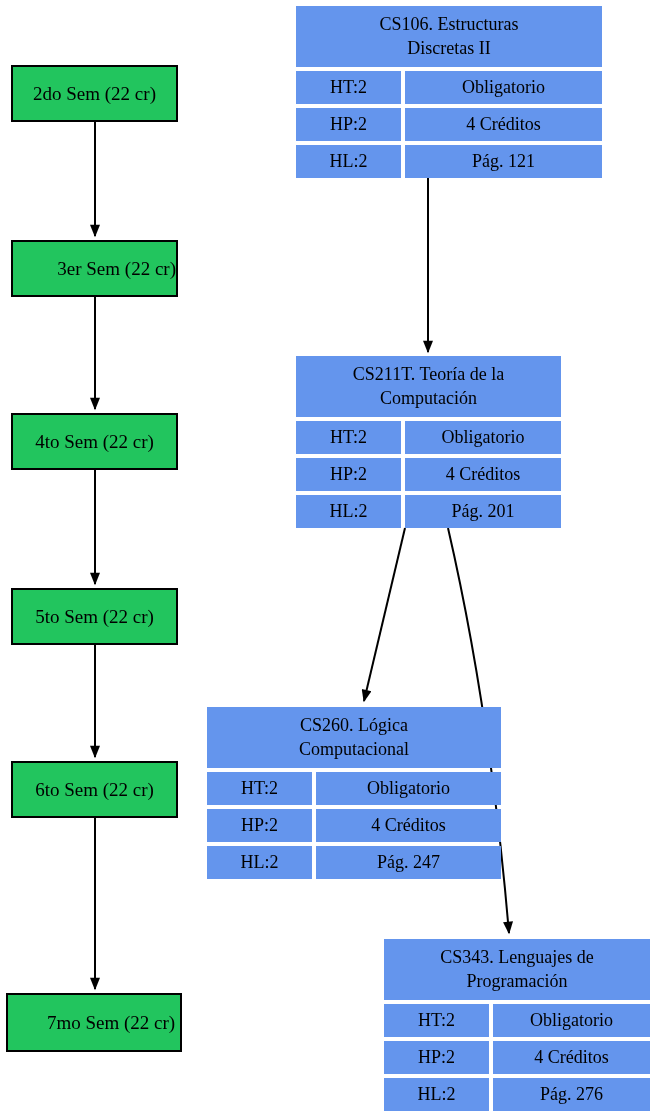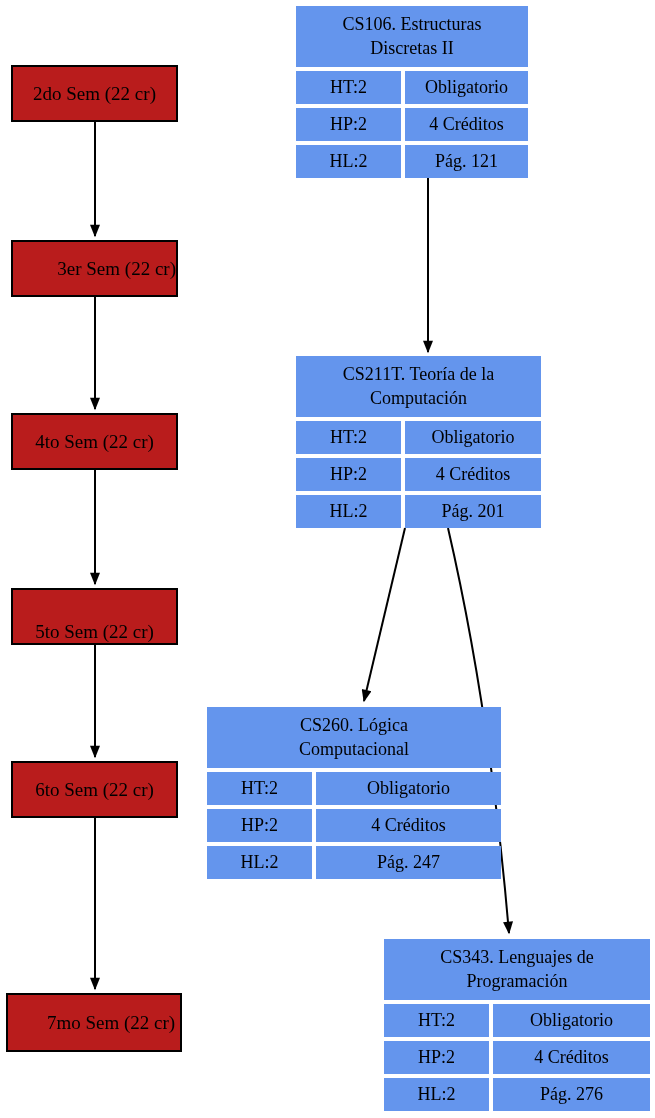--- a/index.html
+++ b/index.html
@@ -16,21 +16,21 @@
     position: absolute;
     left: 0; top: 0;
     width: 655px; height: 1118px;
     pointer-events: none;
   }
   .sem-box {
     position: absolute;
     left: 11px;
     width: 167px;
     height: 57px;
-    background: #b91c1c;
+    background: #22c55e;
     border: 2px solid #000000;
     box-sizing: border-box;
     display: flex;
     align-items: center;
     justify-content: center;
     font-size: 19px;
     white-space: nowrap;
   }
   .course-card {
     position: absolute;
@@ -46,28 +46,28 @@
     align-items: center;
     justify-content: center;
     font-size: 18px;
     text-align: center;
   }
   .course-card .title-cell {
     grid-column: 1 / span 2;
     flex-direction: column;
     line-height: 1.3;
   }
-  #card-cs106  { left: 296px; top: 6px;   width: 232px; height: 172px; }
-  #card-cs211t { left: 296px; top: 356px; width: 245px; height: 172px; }
+  #card-cs106  { left: 296px; top: 6px;   width: 306px; height: 172px; }
+  #card-cs211t { left: 296px; top: 356px; width: 265px; height: 172px; }
   #card-cs260  { left: 207px; top: 707px; width: 294px; height: 171px; }
   #card-cs343  { left: 384px; top: 939px; width: 266px; height: 171px; }
   #sem-2do { top: 65px; }
   #sem-3er { top: 240px; justify-content: flex-end; }
   #sem-4to { top: 413px; }
-  #sem-5to { top: 588px; align-items: flex-end; }
+  #sem-5to { top: 588px; }
   #sem-6to { top: 761px; }
   #sem-7mo { top: 993px; left: 6px; width: 176px; height: 59px; padding-left: 34px; }
 </style>
 </head>
 <body>
 
 <div id="canvas">
 
   <svg id="edges" viewBox="0 0 655 1118" xmlns="http://www.w3.org/2000/svg">
     <defs>

